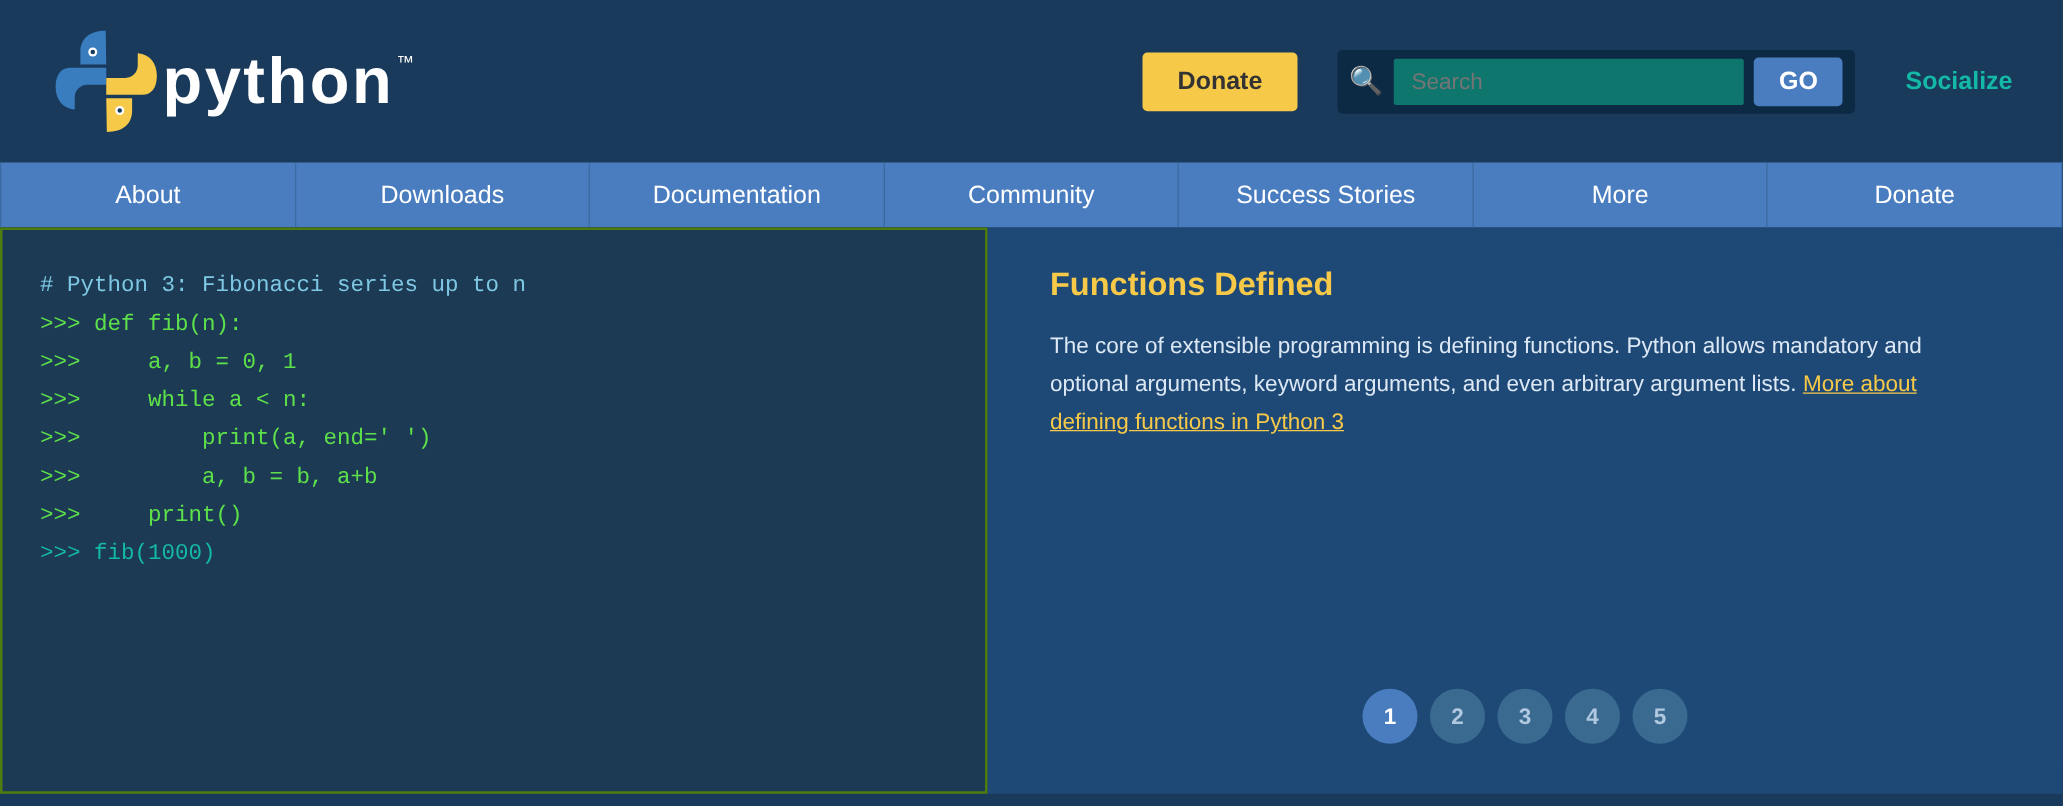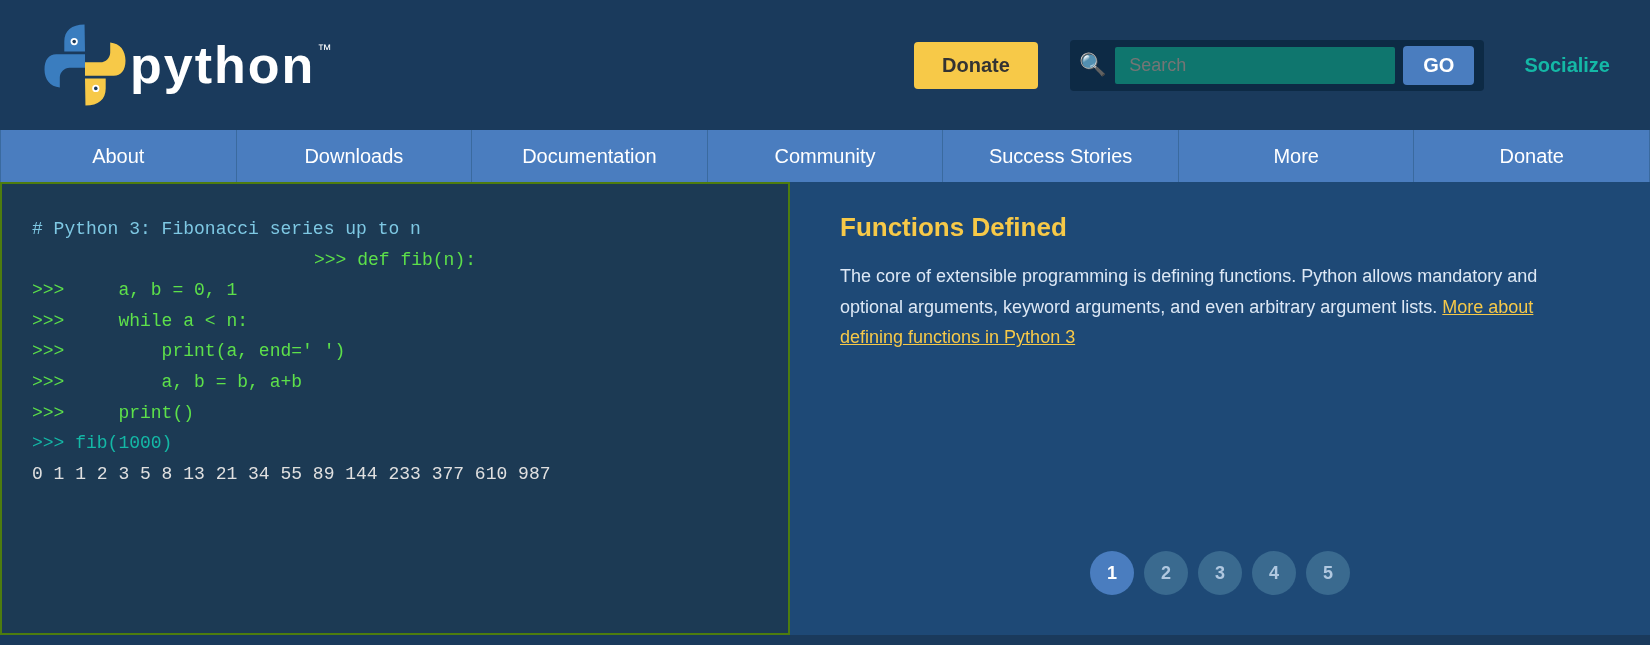--- a/index.html
+++ b/index.html
@@ -268,28 +268,27 @@
     <div class="nav-item">Documentation</div>
     <div class="nav-item">Community</div>
     <div class="nav-item">Success Stories</div>
     <div class="nav-item">More</div>
     <div class="nav-item">Donate</div>
   </nav>
 
 <div class="main-content">
   <div class="code-panel">
   <span class="code-line" style="color: rgb(126, 200, 227);"># Python 3: Fibonacci series up to n</span>
-      <span class="code-line" style="color: rgb(93, 224, 74); text-align: center;">&gt;&gt;&gt; def fib(n):</span>
+      <span class="code-line" style="color: rgb(93, 224, 74);">&gt;&gt;&gt; def fib(n):</span>
       <span class="code-line" style="color: rgb(93, 224, 74);">&gt;&gt;&gt;     a, b = 0, 1</span>
       <span class="code-line" style="color: rgb(93, 224, 74);">&gt;&gt;&gt;     while a &lt; n:</span>
       <span class="code-line" style="color: rgb(93, 224, 74);">&gt;&gt;&gt;         print(a, end=' ')</span>
       <span class="code-line" style="color: rgb(93, 224, 74);">&gt;&gt;&gt;         a, b = b, a+b</span>
       <span class="code-line" style="color: rgb(93, 224, 74);">&gt;&gt;&gt;     print()</span>
       <span class="code-line" style="color: #14b8a6;">&gt;&gt;&gt; fib(1000)</span>
-      <span class="code-line" style="color: rgb(224, 224, 224);">0 1 1 2 3 5 8 13 21 34 55 89 144 233 377 610 987</span>
     </div>
 
   <div class="info-panel">
     <div class="info-content">
       <div class="info-title">Functions Defined</div>
       <p class="info-text">
         <span>The core of extensible programming is defining functions. Python allows mandatory and optional arguments, keyword arguments, and even arbitrary argument lists.</span>
         <span> </span>
         <a class="info-link">More about defining functions in Python 3</a>
       </p>

